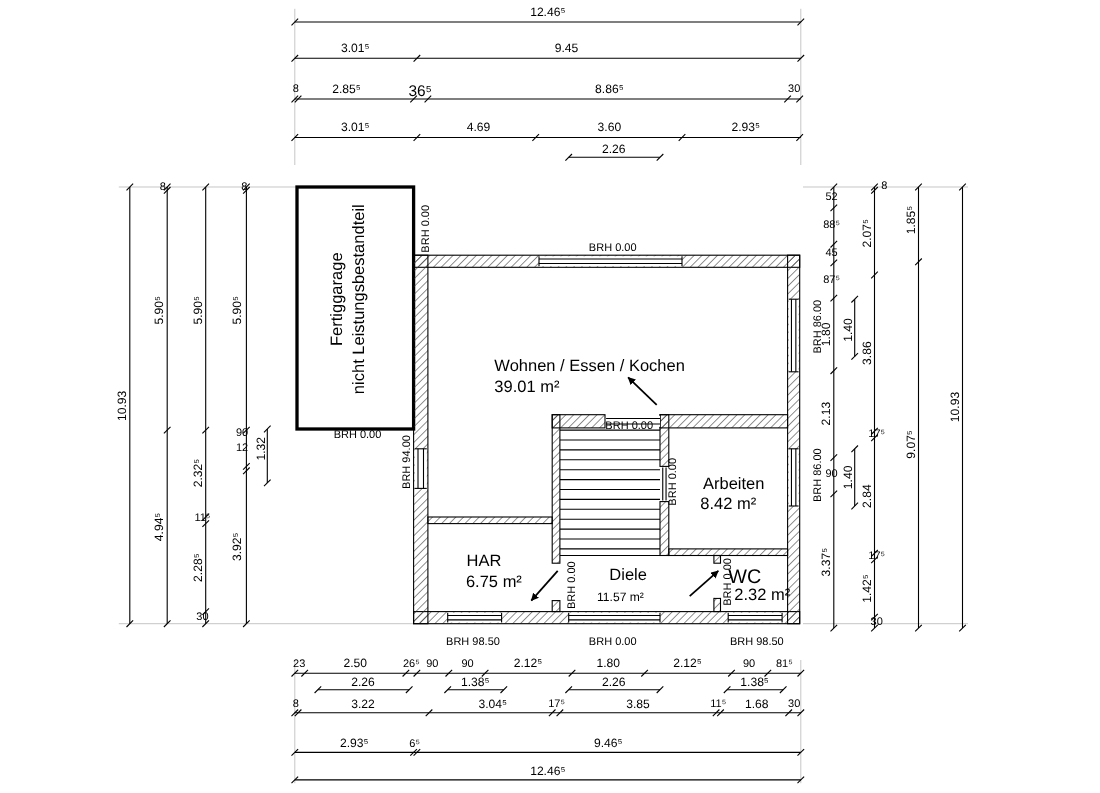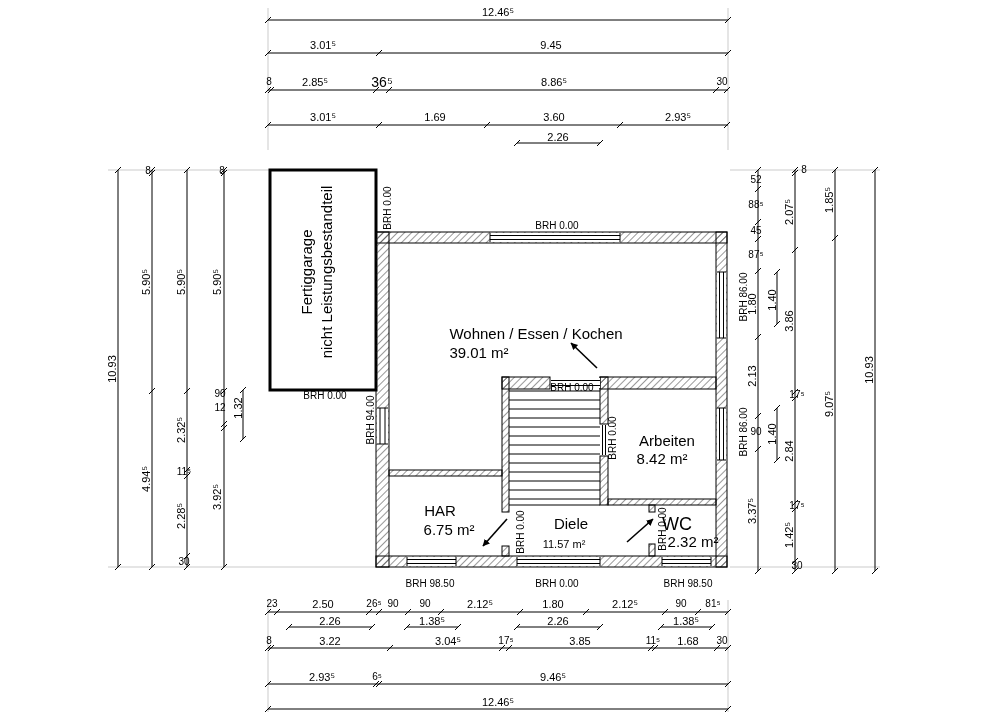--- a/index.html
+++ b/index.html
@@ -269,28 +269,28 @@
     <g>
       <line class="doorarrow" x1="597" y1="368" x2="571" y2="343" marker-end="url(#arrowhead)"></line>
       <line class="doorarrow" x1="507" y1="519" x2="483" y2="546" marker-end="url(#arrowhead)"></line>
       <line class="doorarrow" x1="627" y1="542" x2="653" y2="519" marker-end="url(#arrowhead)"></line>
     </g>
   </svg>
 
   <div id="labels-layer">
       <div class="label" style="left: 498px; top: 12px;">12.46⁵</div>
       <div class="label" style="left: 323px; top: 45px;">3.01⁵</div>
-      <div class="label" style="left: 515px; top: 45px; margin-left: 36px;">9.45</div>
+      <div class="label" style="left: 515px; top: 45px;">9.45</div>
       <div class="label" style="left: 269px; top: 82px; font-size: 10px;">8</div>
       <div class="label" style="left: 315px; top: 82px;">2.85⁵</div>
       <div class="label" style="left: 382px; top: 82px; font-size: 14px;">36⁵</div>
       <div class="label" style="left: 554px; top: 82px;">8.86⁵</div>
       <div class="label" style="left: 722px; top: 82px; font-size: 10px;">30</div>
       <div class="label" style="left: 323px; top: 117px;">3.01⁵</div>
-      <div class="label" style="left: 435px; top: 117px;">1.69</div>
+      <div class="label" style="left: 435px; top: 117px;">4.69</div>
       <div class="label" style="left: 554px; top: 117px;">3.60</div>
       <div class="label" style="left: 678px; top: 117px;">2.93⁵</div>
       <div class="label" style="left: 558px; top: 137px;">2.26</div>
       <div class="label" style="left: 272px; top: 604px; font-size: 10px;">23</div>
       <div class="label" style="left: 323px; top: 604px;">2.50</div>
       <div class="label" style="left: 374px; top: 604px; font-size: 10px;">26⁵</div>
       <div class="label" style="left: 393px; top: 604px; font-size: 10px;">90</div>
       <div class="label" style="left: 425px; top: 604px; font-size: 10px;">90</div>
       <div class="label" style="left: 480px; top: 604px;">2.12⁵</div>
       <div class="label" style="left: 553px; top: 604px;">1.80</div>

